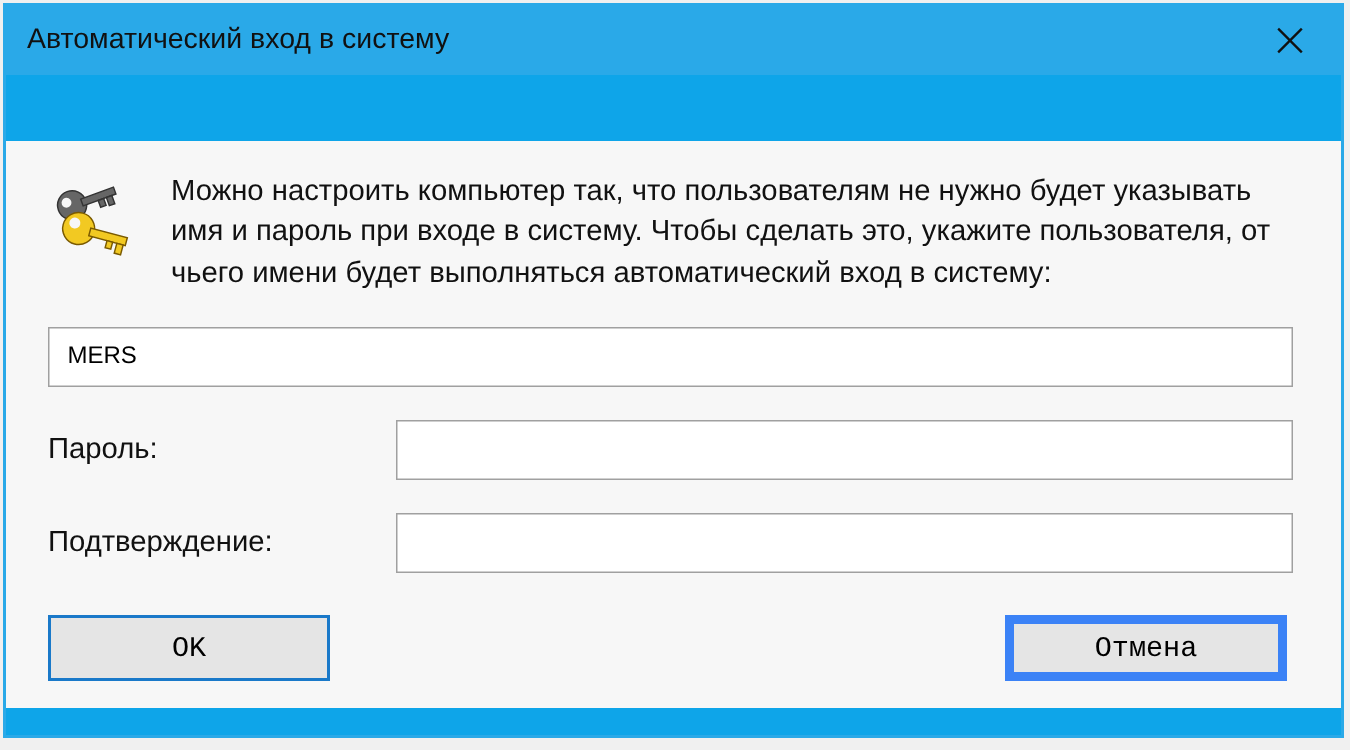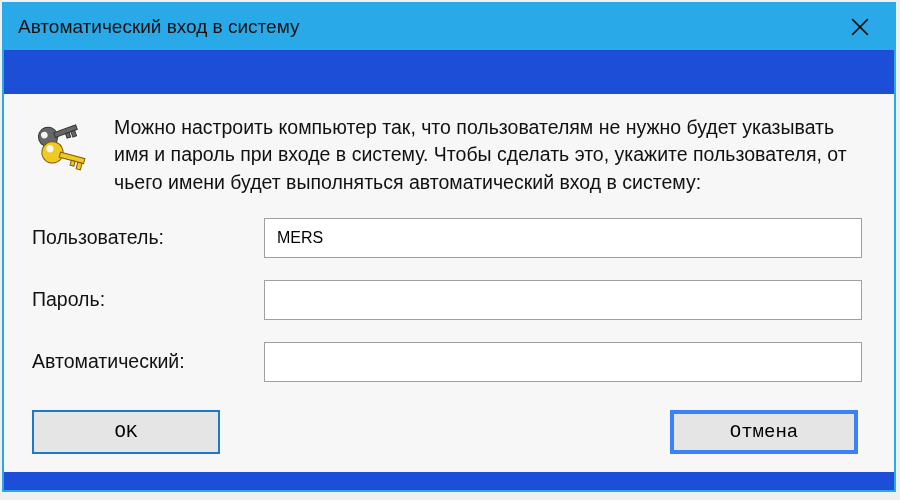--- a/index.html
+++ b/index.html
@@ -5,21 +5,21 @@
     * { box-sizing: border-box; margin: 0; padding: 0; }
     body {
       font-family: "Segoe UI", Tahoma, sans-serif;
       font-size: 15px;
       background: #f0f0f0;
       width: 900px;
       height: 500px;
     }
     .window {
       border: 2px solid #2aa9e8;
-      background: #1d4ed8;
+      background: #0ea5e9;
       width: 894px;
       height: 490px;
       margin: 2px;
     }
     .titlebar {
       background: #2aa9e8;
       color: #111;
       display: flex;
       align-items: center;
       height: 46px;
@@ -85,21 +85,21 @@
       justify-content: space-between;
       gap: 18px;
       margin-top: 28px;
       padding-right: 4px;
       font-family: Liberation Mono, monospace;
     }
     .btn {
       width: 188px;
       height: 44px;
       background: #e5e5e5;
-      border: 4px solid #3b82f6;
+      border: 6px solid #3b82f6;
       font-size: 19px;
       font-family: inherit;
       cursor: pointer;
     }
     .btn-primary {
       border: 2px solid #1a79c9;
     }
   </style>
 </head>
 <body>
@@ -134,31 +134,30 @@
             <rect x="28" y="33.5" width="26" height="5.5" fill="#f2c922" stroke="#7a5a00" stroke-width="1"></rect>
             <rect x="48" y="39" width="4.5" height="7" fill="#f2c922" stroke="#7a5a00" stroke-width="1"></rect>
             <rect x="41" y="39" width="4" height="5" fill="#f2c922" stroke="#7a5a00" stroke-width="1"></rect>
           </g>
         </svg>
       </div>
       <div class="desc">Можно настроить компьютер так, что пользователям не нужно будет указывать имя и пароль при входе в систему. Чтобы сделать это, укажите пользователя, от чьего имени будет выполняться автоматический вход в систему:</div>
     </div>
 
     <div class="form-row">
-      <div class="form-label">Пользователь:</div>
       <input class="form-input" type="text" value="MERS" style="">
     </div>
 
     <div class="form-row">
       <div class="form-label">Пароль:</div>
       <input class="form-input" type="password" value="" style="">
     </div>
 
     <div class="form-row">
-      <div class="form-label">Автоматический:</div>
+      <div class="form-label">Подтверждение:</div>
       <input class="form-input" type="password" value="" style="">
     </div>
 
     <div class="button-row">
       <button class="btn btn-primary">OK</button>
       <button class="btn">Отмена</button>
     </div>
   </div>
 </div>
 

